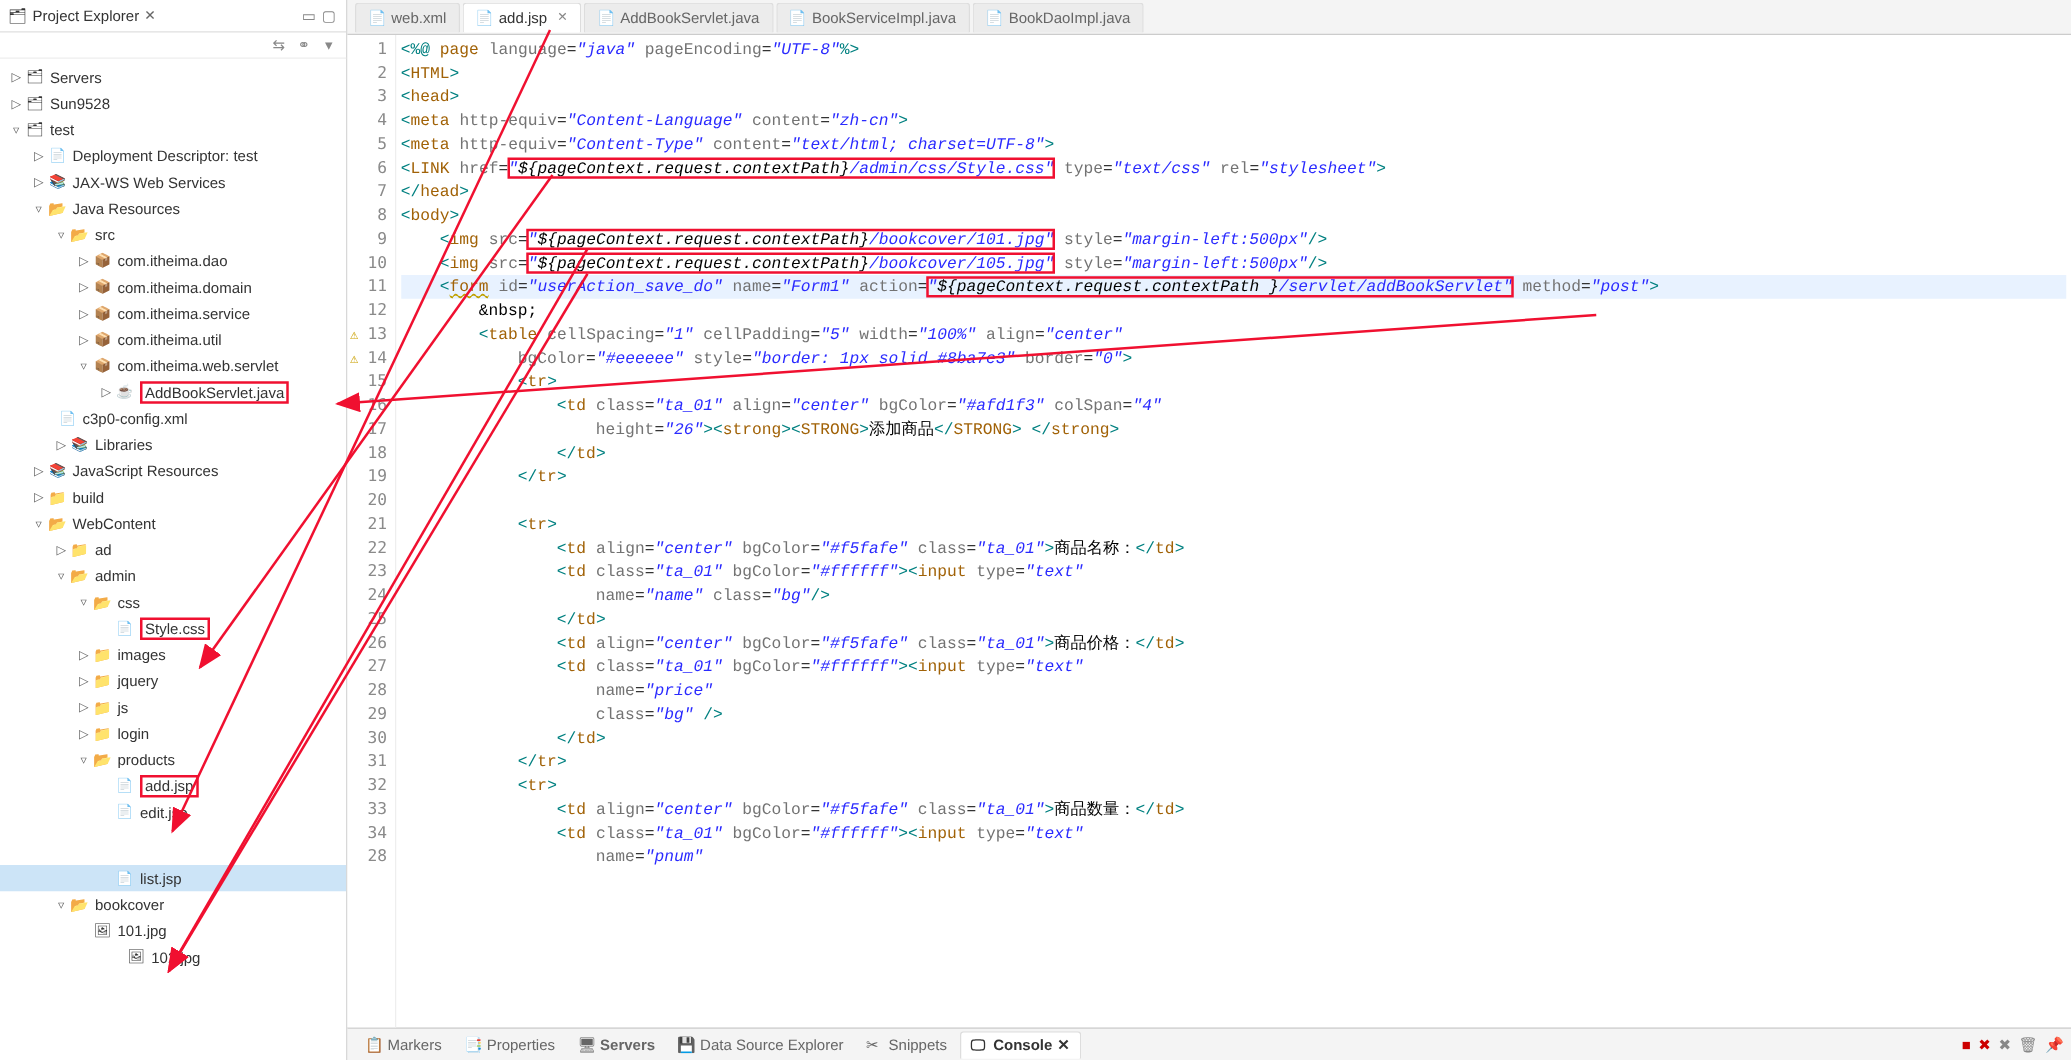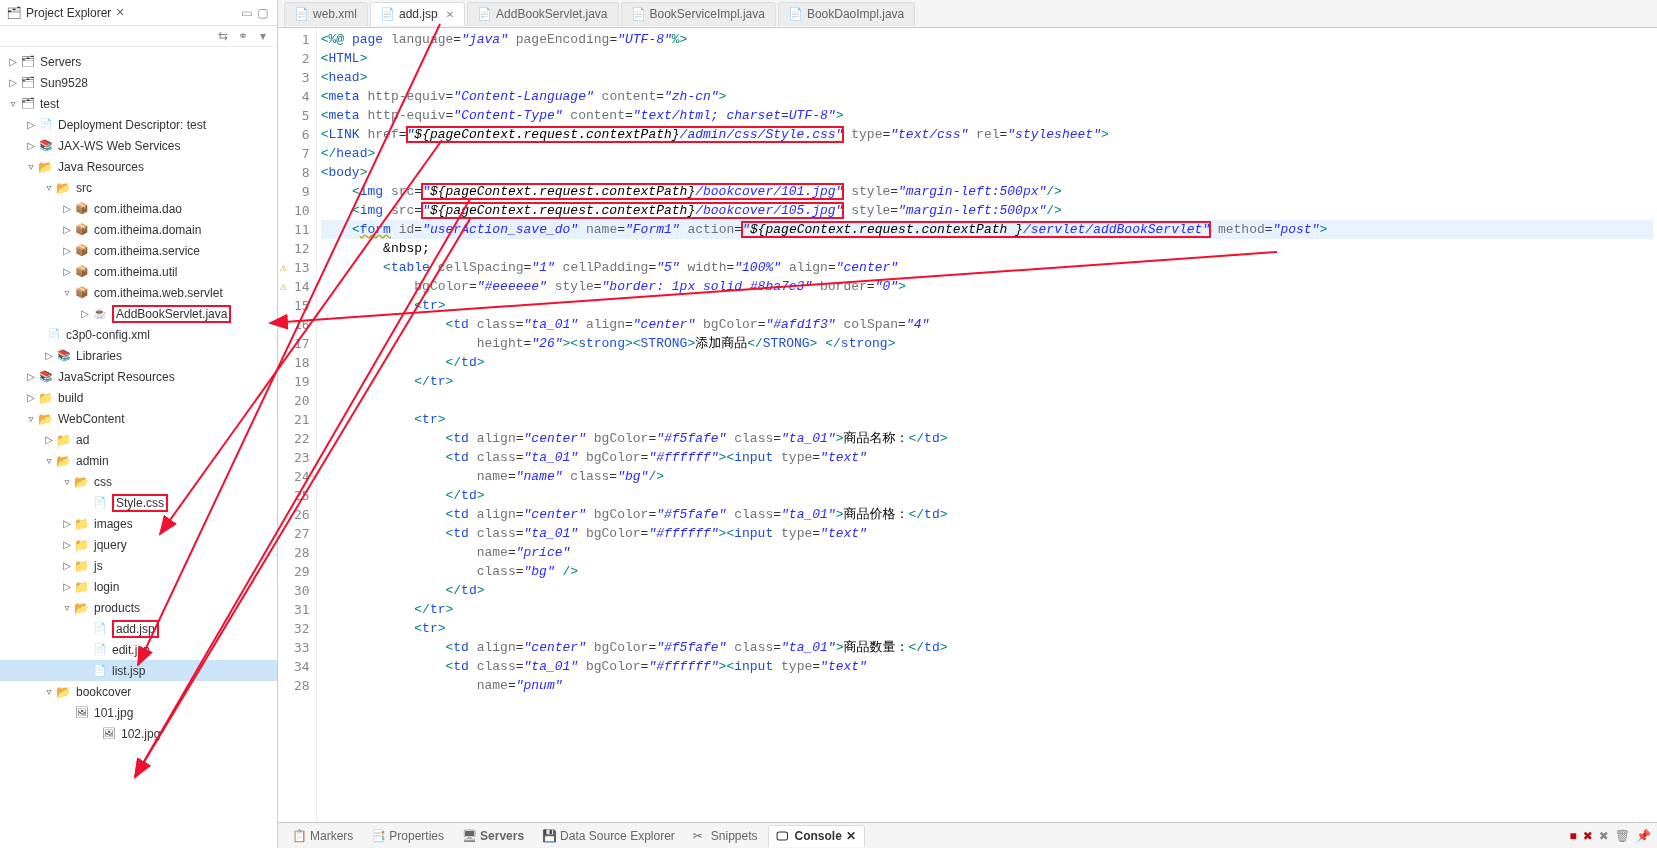--- a/index.html
+++ b/index.html
@@ -37,21 +37,21 @@
 .tab.active { background: #fff; color: #333; }
 .tab .ticon { width: 14px; height: 14px; display: inline-flex; align-items: center; justify-content: center; }
 .tab .tclose { font-size: 10px; color: #888; margin-left: 4px; }
 .editor-wrap { flex: 1; display: flex; overflow: hidden; background: #fff; }
 .gutter { background: #fff; text-align: right; padding: 2px 6px 2px 16px; color: #8a8a8a; font-family: Consolas, monospace; font-size: 13px; user-select: none; border-right: 1px solid #eee; position: relative; }
 .gutter .ln { height: 19px; line-height: 19px; }
 .gutter .q-warn::before { content: "⚠"; position: absolute; left: 2px; color: #caa000; font-size: 11px; }
 .code { flex: 1; font-family: Consolas, "Courier New", monospace; font-size: 13px; padding: 2px 4px; overflow: auto; white-space: pre; line-height: 19px; }
 .code .line { height: 19px; }
 .code .cur { background: #e8f2ff; }
-.t-tag { color: #1d4ed8; }
+.t-tag { color: #a16207; }
 .t-attr { color: #737373; }
 .t-val { color: #2a2aff; font-style: italic; }
 .t-plain { color: #000; }
 .t-punc { color: #008080; }
 .hl-box { outline: 2px solid #f01030; outline-offset: -1px; }
 
 .bottom-views { height: 26px; border-top: 1px solid #ccc; background: #f4f4f4; display: flex; align-items: center; padding: 0 6px; gap: 2px; }
 .bview { display: flex; align-items: center; padding: 0 8px; height: 22px; color: #666; font-size: 12px; gap: 4px; cursor: pointer; }
 .bview.active { background: #fff; border: 1px solid #ddd; border-bottom: none; border-radius: 3px 3px 0 0; color: #333; font-weight: bold; }
 .bview .bicon { width: 14px; height: 14px; }
@@ -216,21 +216,21 @@
         <div class="tree-row" style="padding-left: 78px;">
           <span class="twisty"></span>
           <span class="icon icon-jsp"></span>
           <span class="boxed">add.jsp</span>
         </div>
         <div class="tree-row" style="padding-left: 78px;">
           <span class="twisty"></span>
           <span class="icon icon-jsp"></span>
           <span>edit.jsp</span>
         </div>
-        <div class="tree-row sel" style="padding-left: 78px;">
+        <div class="tree-row sel" style="padding-left: 78px; margin-top: 32px;">
           <span class="twisty"></span>
           <span class="icon icon-jsp"></span>
           <span>list.jsp</span>
         </div>
         <div class="tree-row" style="padding-left: 42px;">
           <span class="twisty">▿</span>
           <span class="icon icon-folder-open"></span>
           <span>bookcover</span>
         </div>
         <div class="tree-row" style="padding-left: 60px;">

